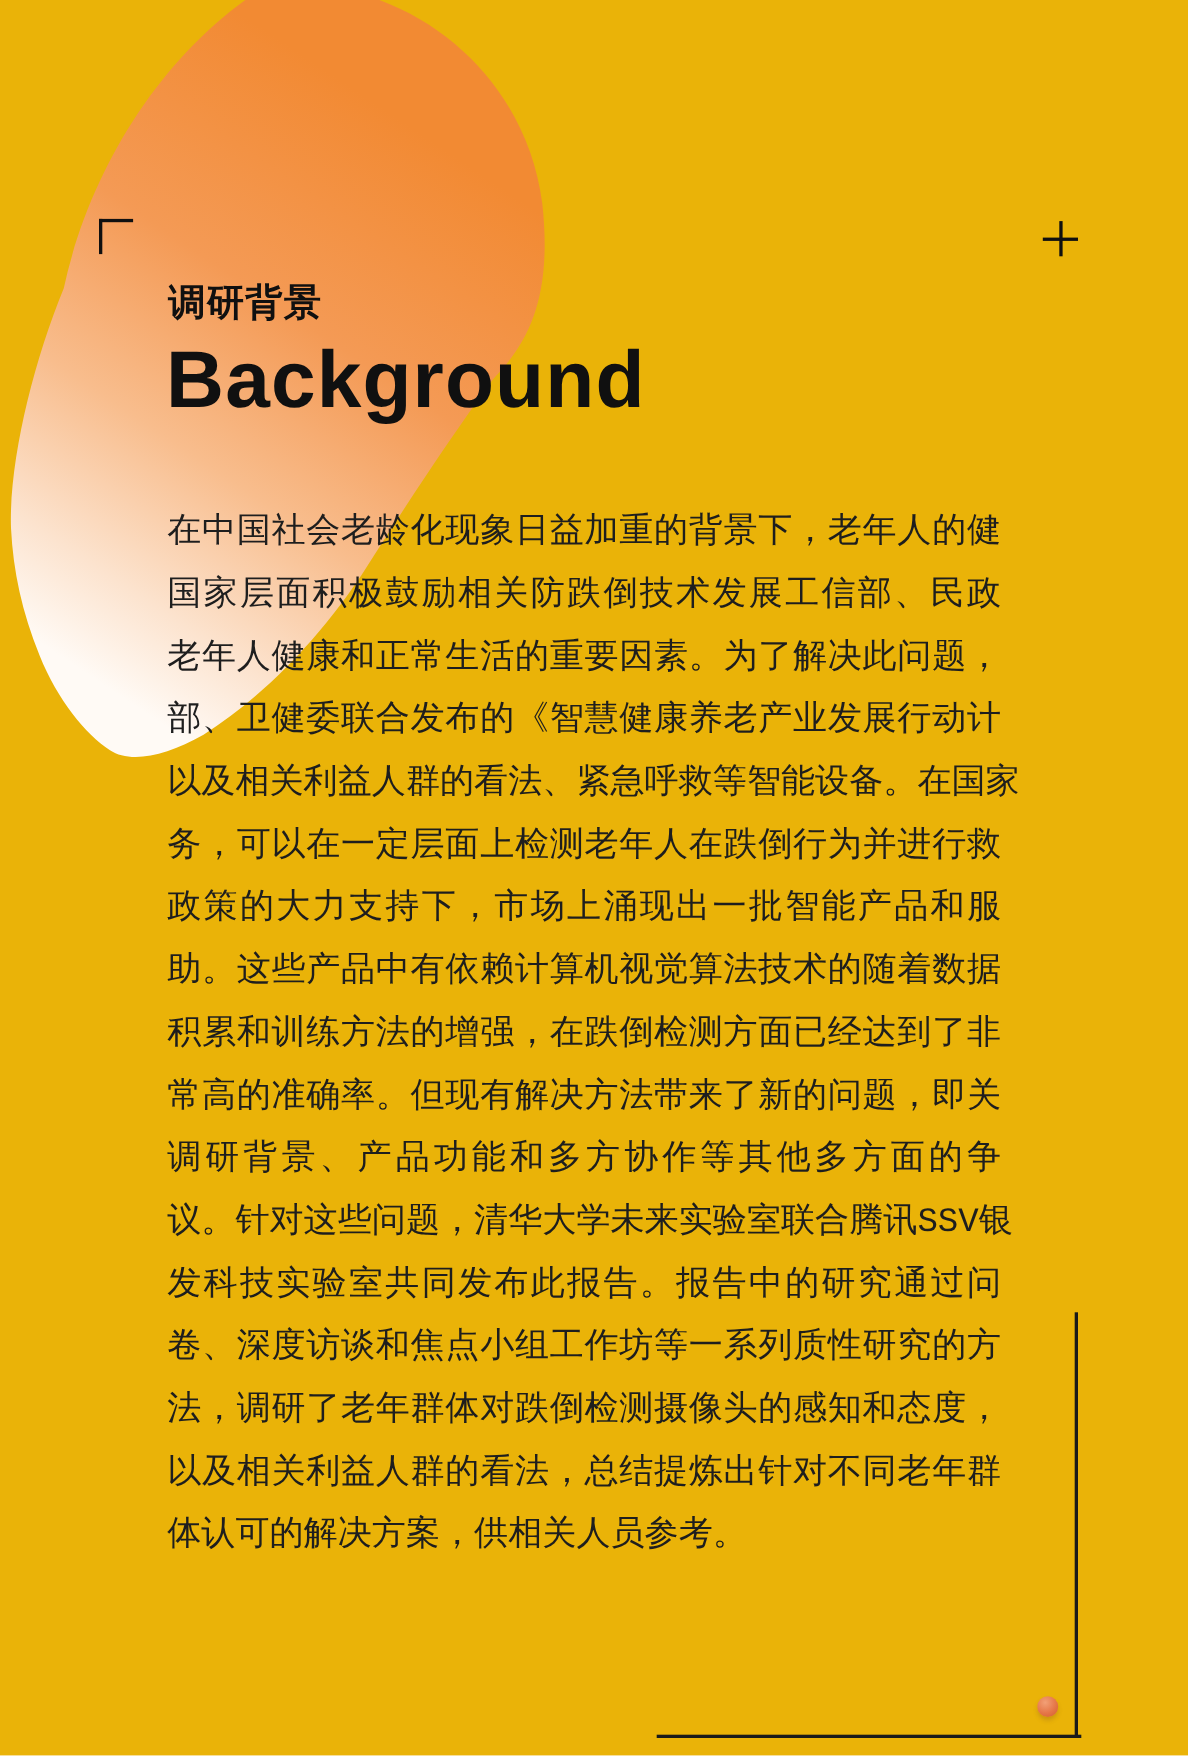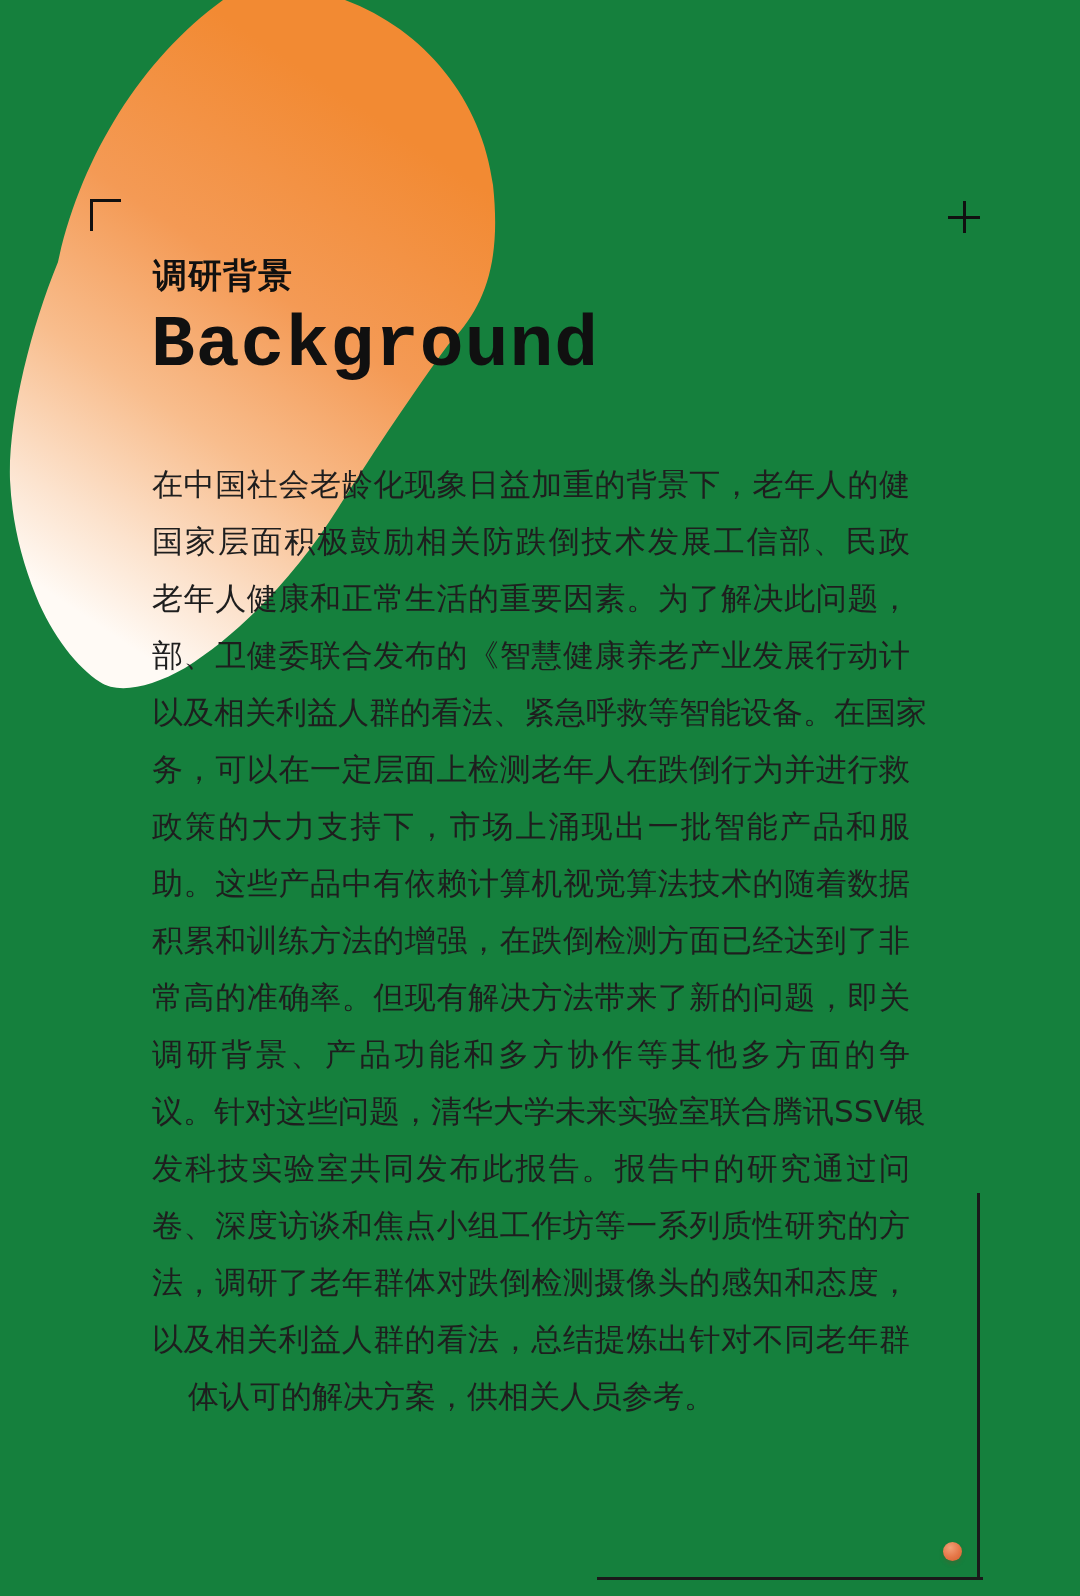--- a/index.html
+++ b/index.html
@@ -4,52 +4,52 @@
 <style>
   :root{
     --c-blob-0:#F28A33; --c-blob-1:#F49A55; --c-blob-2:#F8BD8D; --c-blob-3:#FCE3CE; --c-blob-4:#FFFAF5;
     --c-rule:#1A1A1A; --c-text:#1E1E1E; --c-heading:#101010;
     --c-dot:#E57647; --c-dot-hi:#F2A077; --c-dot-deep:#D05E2E;
   }
   *{margin:0;padding:0;box-sizing:border-box;}
   html,body{background:#ffffff;}
   .page{
     position:relative; width:1080px; height:1596px;
-    background:#15803d; overflow:hidden;
+    background:#eab308; overflow:hidden;
     font-family:"DejaVu Sans","Liberation Sans",sans-serif;
   }
   .blob{position:absolute; left:0; top:0; z-index:0; pointer-events:none;}
   .corner-bracket{
     position:absolute; left:90px; top:199px; width:31px; height:32px;
     border-left:3px solid var(--c-heading); border-top:3px solid var(--c-heading);
     z-index:2;
   }
   .plus{position:absolute; left:948px; top:201px; width:32px; height:32px; z-index:2;}
   .plus .bar-h{position:absolute; left:0; top:14.5px; width:32px; height:3px; background:var(--c-heading);}
   .plus .bar-v{position:absolute; left:14.5px; top:0; width:3px; height:32px; background:var(--c-heading);}
   .section-label{
     position:absolute; left:153px; top:258px; z-index:2;
     font-size:34px; line-height:1; font-weight:bold; letter-spacing:1px;
     color:var(--c-heading);
   }
   .section-title{
     position:absolute; left:151px; top:308px; z-index:2;
-    font-family:Liberation Mono, monospace;
+    font-family:Liberation Sans, sans-serif;
     font-size:73px; line-height:1.05; font-weight:bold; letter-spacing:1px;
     color:var(--c-heading);
   }
   .body-text{
     position:absolute; left:152px; top:456px; width:758px; z-index:2;
-    font-size:31px; color:var(--c-text);
+    font-size:31px; color:var(--c-text);font-family:Liberation Mono, monospace;
   }
   .body-line{
     height:57px; line-height:57px; white-space:nowrap;
     text-align:justify; text-align-last:justify;
   }
-  .body-line.last{text-align-last:left;margin-left:36px;}
+  .body-line.last{text-align-last:left;}
   .vrule{position:absolute; left:977px; top:1193px; width:3px; height:387px; background:var(--c-rule); z-index:1;}
   .hrule{position:absolute; left:597px; top:1577px; width:386px; height:3px; background:var(--c-rule); z-index:1;}
   .dot{
     position:absolute; left:943px; top:1542px; width:19px; height:19px; border-radius:50%;
     background:radial-gradient(circle at 38% 30%, var(--c-dot-hi) 0%, var(--c-dot) 55%, var(--c-dot-deep) 100%);
     box-shadow:0 3px 4px rgba(120,70,40,0.25);
     z-index:2;
   }
 </style>
 </head>

